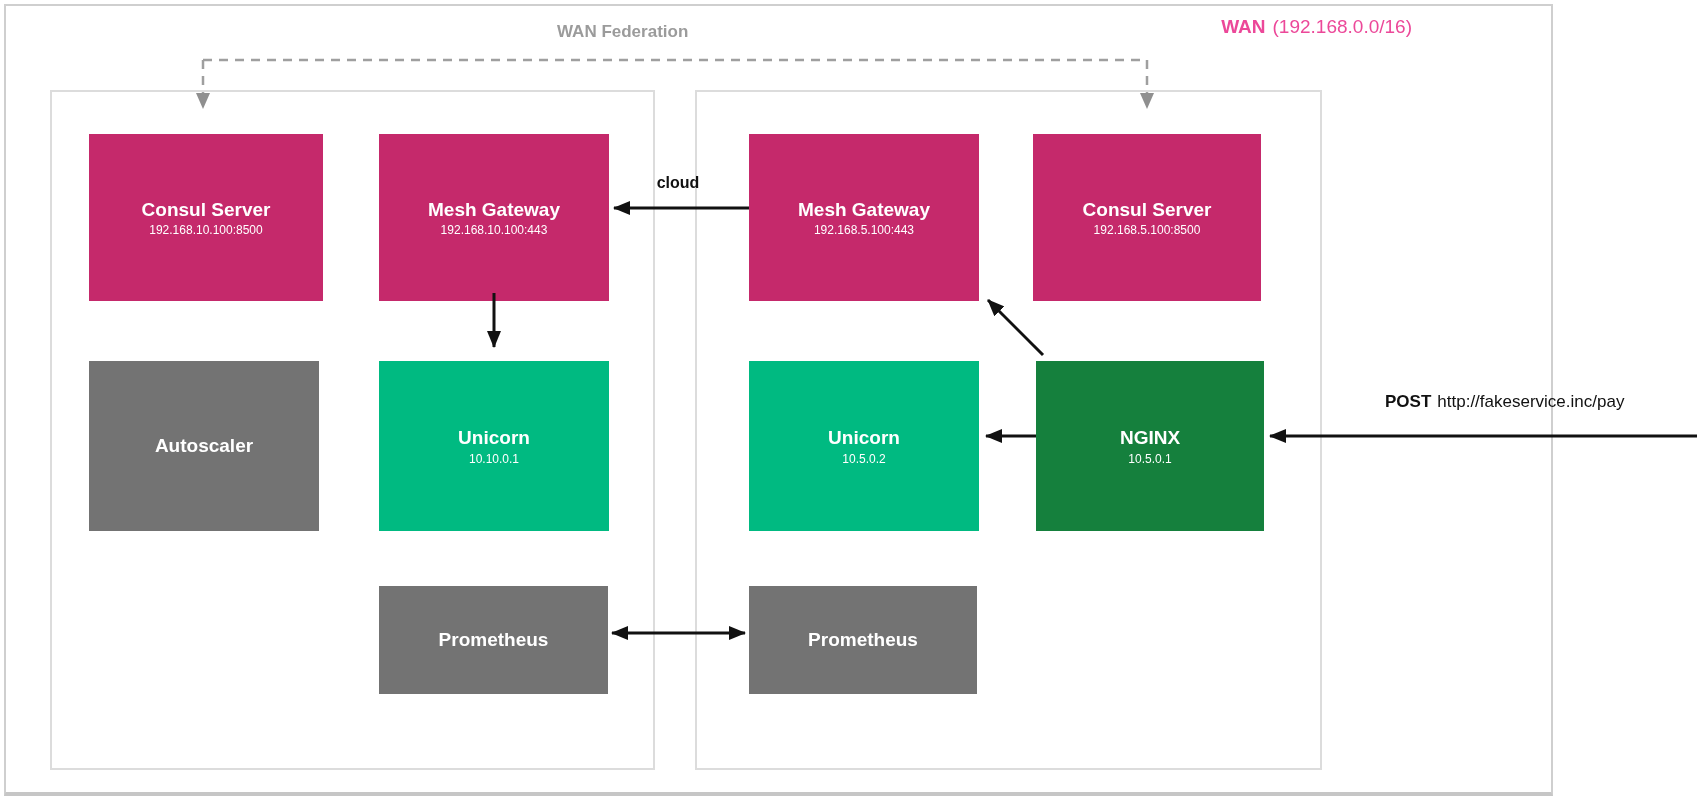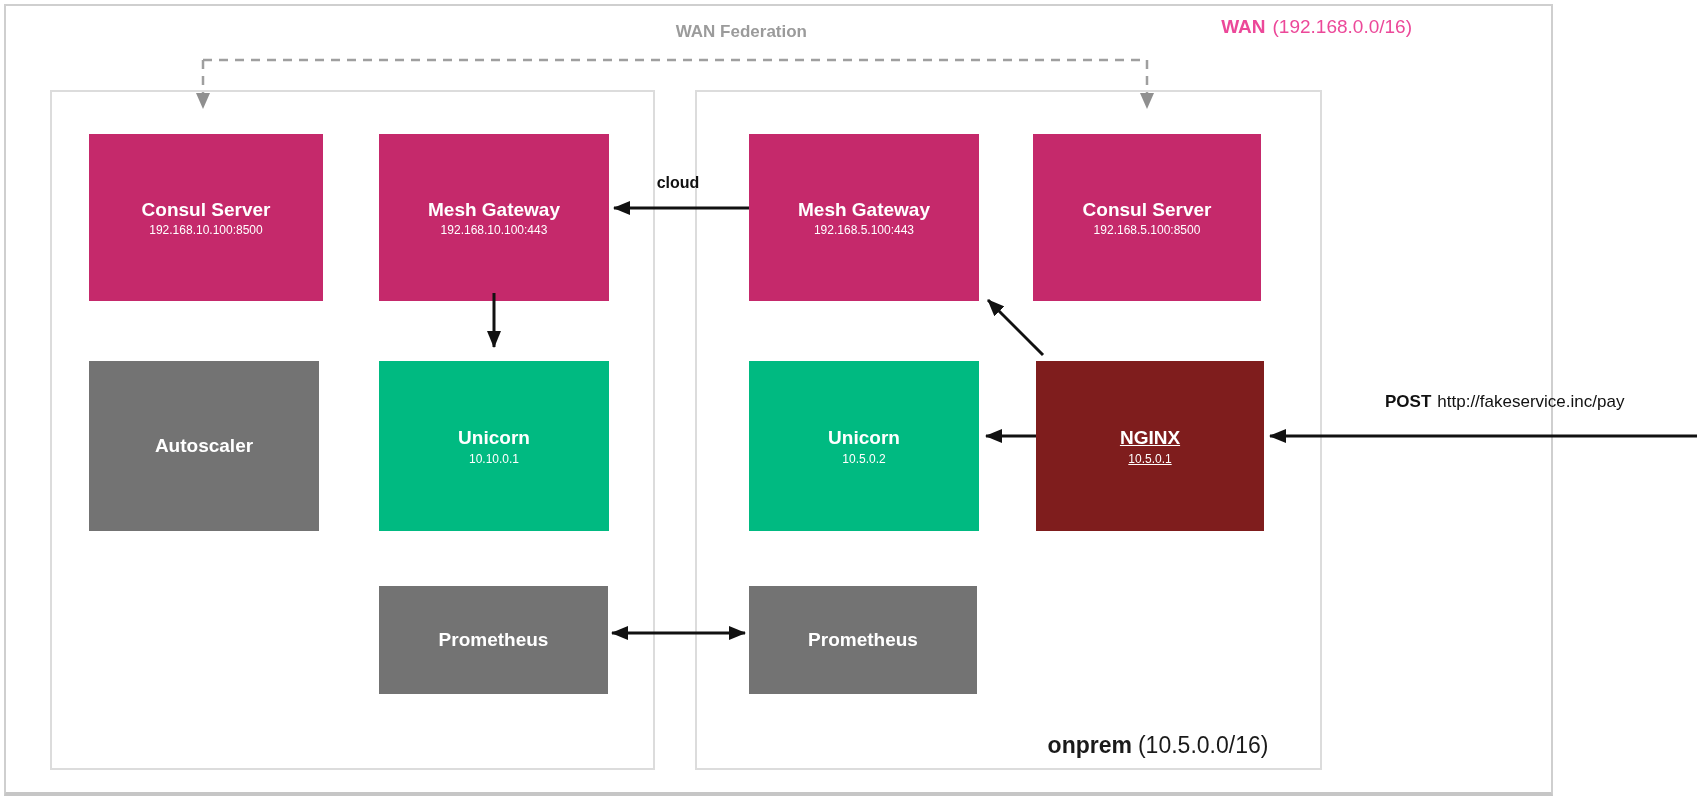--- a/index.html
+++ b/index.html
@@ -17,21 +17,21 @@
     color:#ffffff;text-align:center;box-sizing:border-box;margin-top:8px;
   }
   .node-title{font-weight:bold;font-size:19px;line-height:1.45;}
   .node-sub{font-size:12px;line-height:1.3;}
 
   .floating-label{position:absolute;white-space:nowrap;}
   #wan-label{left:1100px;top:16px;width:312px;text-align:right;font-size:19px;color:#ec4899;}
   #wan-label .bold{font-weight:bold;}
   #wan-label .cidr{margin-left:7px;}
 
-  #wan-federation-label{left:557px;top:22px;width:250px;text-align:right;
+  #wan-federation-label{left:557px;top:22px;width:250px;text-align:left;
     font-size:17px;font-weight:bold;color:#9b9b9b;}
 
   .zone-label{font-size:23px;color:#1a1a1a;text-align:center;}
   .zone-label .bold{font-weight:bold;}
   .zone-label .cidr{margin-left:6px;}
   #cloud-label{left:352px;top:732px;width:300px;}
   #onprem-label{left:1008px;top:732px;width:300px;}
 
   #mtls-label{left:628px;top:174px;width:100px;text-align:center;font-size:16px;font-weight:bold;color:#111;}
 
@@ -48,23 +48,20 @@
 
   <div id="wan-box" class="boundary"></div>
   <div id="cloud-box" class="boundary"></div>
   <div id="onprem-box" class="boundary"></div>
 
   <div id="wan-label" class="floating-label">
     <span class="bold">WAN</span><span class="cidr">(192.168.0.0/16)</span>
   </div>
   <div id="wan-federation-label" class="floating-label">WAN Federation</div>
 
-  <div id="onprem-label" class="floating-label zone-label">
-    <span class="bold">onprem</span><span class="cidr">(10.5.0.0/16)</span>
-  </div>
 
   <div class="node" style="left: 89px; top: 126px; width: 234px; height: 167px; background-color: rgb(197, 41, 107);">
     <div class="node-title">Consul Server</div>
     <div class="node-sub">192.168.10.100:8500</div>
   </div>
   <div class="node" style="left: 379px; top: 126px; width: 230px; height: 167px; background-color: rgb(197, 41, 107);">
     <div class="node-title">Mesh Gateway</div>
     <div class="node-sub">192.168.10.100:443</div>
   </div>
   <div class="node" style="left: 89px; top: 353px; width: 230px; height: 170px; background-color: #737373;">
@@ -83,21 +80,21 @@
     <div class="node-sub">192.168.5.100:443</div>
   </div>
   <div class="node" style="left: 1033px; top: 126px; width: 228px; height: 167px; background-color: rgb(197, 41, 107);">
     <div class="node-title">Consul Server</div>
     <div class="node-sub">192.168.5.100:8500</div>
   </div>
   <div class="node" style="left: 749px; top: 353px; width: 230px; height: 170px; background-color: rgb(0, 186, 129);">
     <div class="node-title">Unicorn</div>
     <div class="node-sub">10.5.0.2</div>
   </div>
-  <div class="node" style="left: 1036px; top: 353px; width: 228px; height: 170px; background-color: #7f1d1d; text-decoration: underline;">
+  <div class="node" style="left: 1036px; top: 353px; width: 228px; height: 170px; background-color: #15803d;">
     <div class="node-title">NGINX</div>
     <div class="node-sub">10.5.0.1</div>
   </div>
   <div class="node" style="left: 749px; top: 578px; width: 228px; height: 108px; background-color: rgb(115, 115, 115);">
     <div class="node-title">Prometheus</div>
   </div>
 
   <div id="mtls-label" class="floating-label">cloud</div>
   <div id="post-label" class="floating-label">
     <span class="bold">POST</span><span class="url">http://fakeservice.inc/pay</span>

